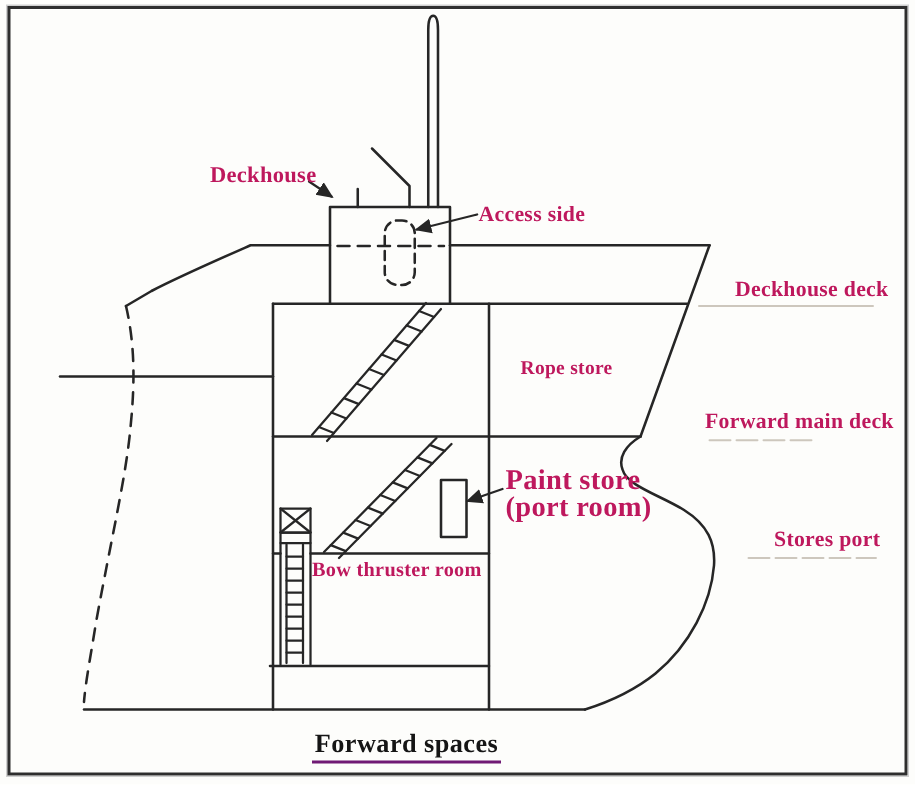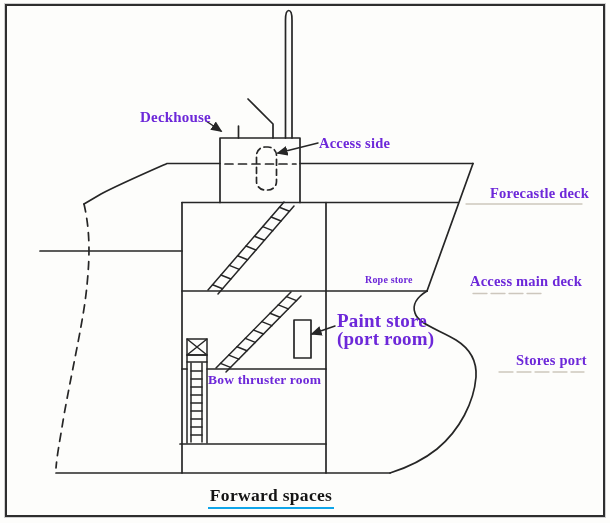--- a/index.html
+++ b/index.html
@@ -8,30 +8,30 @@
     background:#fdfdfb;
     font-family:"Liberation Serif", serif;
   }
   .frame{
     position:absolute;left:5px;top:4px;width:600px;height:513px;
     border:2.5px solid #2e2e2e;box-sizing:border-box;
     box-shadow:0 0 0 1px #cfcfcf;
   }
   svg.draw{position:absolute;left:0;top:0;}
   .lbl{
-    position:absolute;color:#6d28d9;font-weight:700;white-space:nowrap;
+    position:absolute;color:#be185d;font-weight:700;white-space:nowrap;
     letter-spacing:.2px;line-height:1.1;
   }
   .lbl2{line-height:17.5px;}
   .title-wrap{
     position:absolute;left:171px;top:485px;width:200px;text-align:center;
   }
   .title-wrap .title{
     display:inline-block;color:#151515;font-weight:700;font-size:17.5px;
-    letter-spacing:.3px;border-bottom:2px solid #0ea5e9;padding:0 2px 1px 2px;
+    letter-spacing:.3px;border-bottom:2px solid #701a75;padding:0 2px 1px 2px;
   }
 </style>
 </head>
 <body>
 
 <div class="stage">
 
   <div class="frame"></div>
 
   <svg class="draw" width="610" height="523" viewBox="0 0 610 523" fill="none" stroke="#262626" stroke-width="1.7" stroke-linecap="round" stroke-linejoin="round">
@@ -114,25 +114,25 @@
       <path d="M 466,204 L 582,204"></path>
       <path stroke-dasharray="14 4" d="M 473,293.5 L 541,293.5"></path>
       <path stroke-dasharray="14 4" d="M 499,372 L 584,372"></path>
     </g>
   </svg>
 
   <div class="lbl" style="left:140px;top:109px;font-size:15px;">Deckhouse</div>
 
   <div class="lbl" style="left:319px;top:136px;font-size:14.5px;">Access side</div>
 
-  <div class="lbl" style="left:490px;top:186px;font-size:14.5px;">Forecastle deck</div>
+  <div class="lbl" style="left:490px;top:186px;font-size:14.5px;">Deckhouse deck</div>
 
-  <div class="lbl" style="left:365px;top:238px;font-size:10px;margin-top:36px;">Rope store</div>
+  <div class="lbl" style="left:347px;top:238px;font-size:13px;">Rope store</div>
 
-  <div class="lbl" style="left:470px;top:274px;font-size:14.5px;">Access main deck</div>
+  <div class="lbl" style="left:470px;top:274px;font-size:14.5px;">Forward main deck</div>
 
   <div class="lbl lbl2" style="left:337px;top:312px;font-size:19px;">
     <div>Paint store</div>
     <div>(port room)</div>
   </div>
 
   <div class="lbl" style="left:516px;top:353px;font-size:14.5px;">Stores port</div>
 
   <div class="lbl" style="left:208px;top:373px;font-size:13.5px;">Bow thruster room</div>
 

